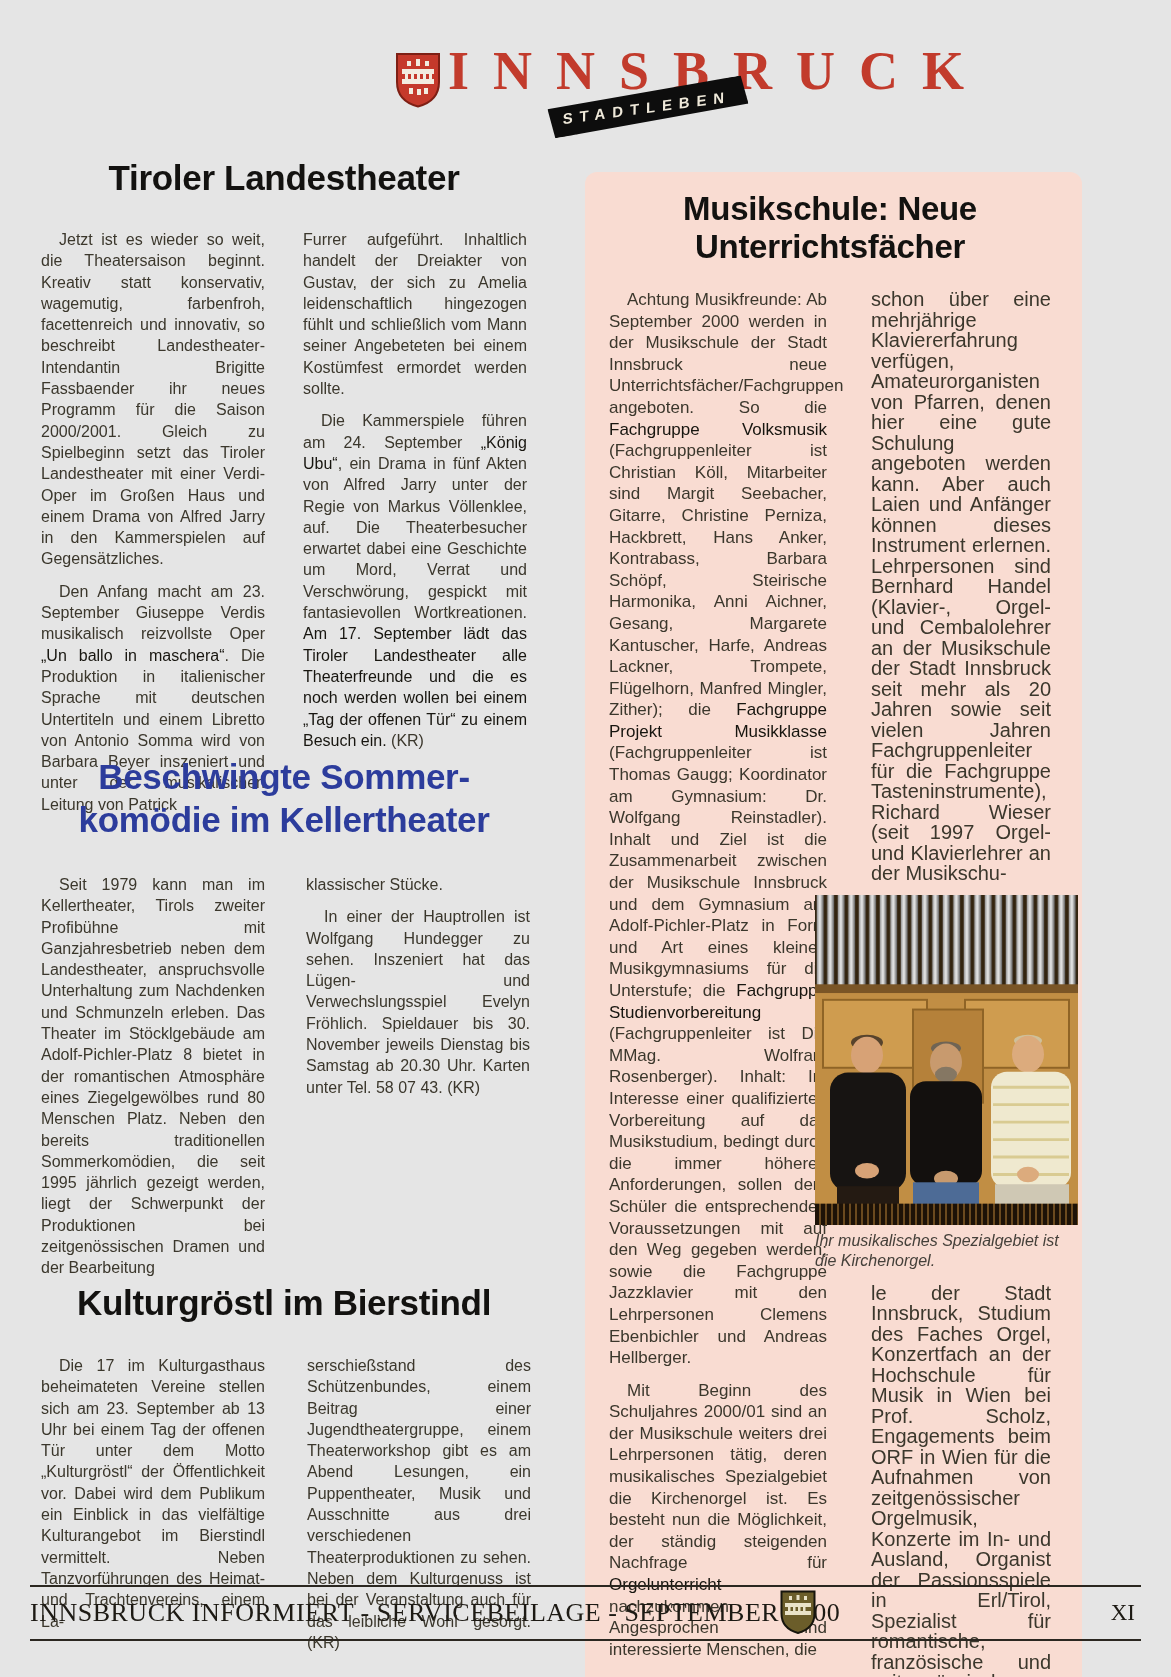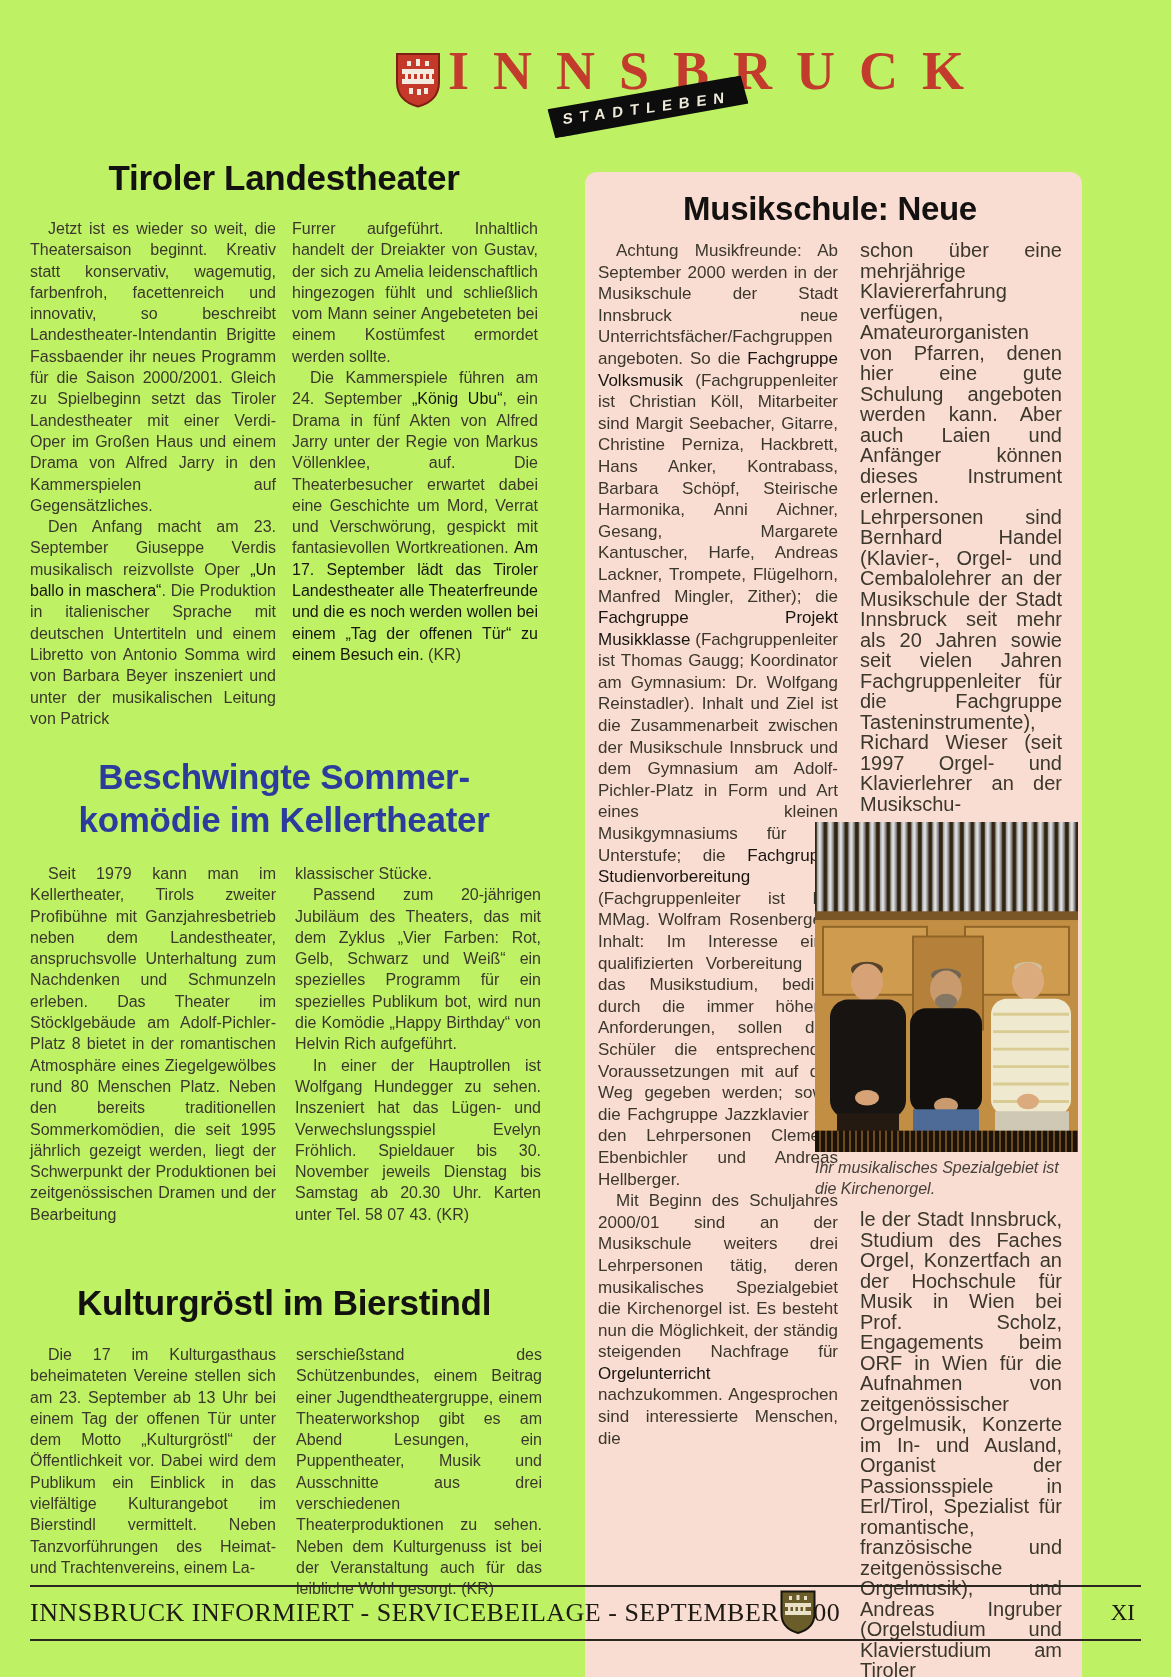--- a/index.html
+++ b/index.html
@@ -1,20 +1,20 @@
 <!DOCTYPE html>
 <html lang="de"><head>
 <meta charset="utf-8">
 <title>Innsbruck Informiert - Servicebeilage - September 2000 - Seite XI</title>
 <style>
   * { margin:0; padding:0; box-sizing:border-box; }
   body { background:#cfc6aa; font-family:"Liberation Sans", sans-serif; }
   .page {
     position:relative; width:1171px; height:1677px; margin:0 auto;
-    background:#bef264; overflow:hidden; color:#3b372c;
+    background:#e5e5e5; overflow:hidden; color:#3b372c;
   }
 
   
   .masthead { position:absolute; top:44px; left:0; right:0; height:110px; }
   .crest { position:absolute; left:395px; top:8px; width:46px; height:56px; }
   .wordmark {
     position:absolute; left:448px; top:-4px;
     font-family:"Liberation Serif", serif; font-size:54px; letter-spacing:24px;
     color:#c23b2c; font-weight:600; white-space:nowrap;
   }
@@ -28,21 +28,21 @@
   .ribbon-label {
     color:#efe9da; font-size:15px; font-weight:700; letter-spacing:7px;
     transform:skewX(-8deg); white-space:nowrap;
   }
 
   
   .article { position:absolute; }
   .headline { text-align:center; font-weight:700; color:#131210; letter-spacing:-0.3px; }
   .headline .tl { display:block; }
   .cols { display:flex; }
-  .p { font-size:16px; line-height:21.3px; text-align:justify; margin:0; }
+  .p { font-size:16px; line-height:21.3px; text-align:justify; margin:11px; }
   .p.ind { text-indent:18px; }
   .b { font-weight:400; color:#17150f; }
 
   
   .art-landestheater { left:30px; top:158px; width:508px; }
   .art-landestheater .headline { font-size:35px; line-height:40px; }
   .art-landestheater .cols { margin-top:20px; gap:16px; }
   .art-landestheater .col1 { width:246px; flex:none; }
   .art-landestheater .col2 { width:246px; flex:none; }
 
@@ -133,20 +133,21 @@
       <div class="col2">
         <p class="p"><span>Furrer aufgeführt. Inhaltlich handelt der Dreiakter von Gustav, der sich zu Amelia leidenschaftlich hingezogen fühlt und schließlich vom Mann seiner Angebeteten bei einem Kostümfest ermordet werden sollte.</span></p>
         <p class="p ind"><span>Die Kammerspiele führen am 24. September </span><span class="b">„König Ubu“</span><span>, ein Drama in fünf Akten von Alfred Jarry unter der Regie von Markus Völlenklee, auf. Die Theaterbesucher erwartet dabei eine Geschichte um Mord, Verrat und Verschwörung, gespickt mit fantasievollen Wortkreationen. </span><span class="b">Am 17. September lädt das Tiroler Landestheater alle Theaterfreunde und die es noch werden wollen bei einem „Tag der offenen Tür“ zu einem Besuch ein.</span><span> (KR)</span></p>
       </div>
     </div>
   </section>
 
   <section class="pink-panel">
     <h1 class="headline">
       <span class="tl">Musikschule: Neue</span>
+      <span class="tl">Unterrichtsfächer</span>
     </h1>
     <div class="cols">
       <div class="colA">
         <p class="p ind"><span>Achtung Musikfreunde: Ab September 2000 werden in der Musikschule der Stadt Innsbruck neue Unterrichtsfächer/Fachgruppen angeboten. So die </span><span class="b">Fachgruppe Volksmusik</span><span> (Fachgruppenleiter ist Christian Köll, Mitarbeiter sind Margit Seebacher, Gitarre, Christine Perniza, Hackbrett, Hans Anker, Kontrabass, Barbara Schöpf, Steirische Harmonika, Anni Aichner, Gesang, Margarete Kantuscher, Harfe, Andreas Lackner, Trompete, Flügelhorn, Manfred Mingler, Zither); die </span><span class="b">Fachgruppe Projekt Musikklasse</span><span> (Fachgruppenleiter ist Thomas Gaugg; Koordinator am Gymnasium: Dr. Wolfgang Reinstadler). Inhalt und Ziel ist die Zusammenarbeit zwischen der Musikschule Innsbruck und dem Gymnasium am Adolf-Pichler-Platz in Form und Art eines kleinen Musikgymnasiums für die Unterstufe; die </span><span class="b">Fachgruppe Studienvorbereitung</span><span> (Fachgruppenleiter ist Dir. MMag. Wolfram Rosenberger). Inhalt: Im Interesse einer qualifizierten Vorbereitung auf das Musikstudium, bedingt durch die immer höheren Anforderungen, sollen dem Schüler die entsprechenden Voraussetzungen mit auf den Weg gegeben werden; sowie die Fachgruppe Jazzklavier mit den Lehrpersonen Clemens Ebenbichler und Andreas Hellberger.</span></p>
         <p class="p ind"><span>Mit Beginn des Schuljahres 2000/01 sind an der Musikschule weiters drei Lehrpersonen tätig, deren musikalisches Spezialgebiet die Kirchenorgel ist. Es besteht nun die Möglichkeit, der ständig steigenden Nachfrage für </span><span class="b">Orgelunterricht</span><span> nachzukommen. Angesprochen sind interessierte Menschen, die</span></p>
       </div>
       <div class="colB">
         <p class="p"><span>schon über eine mehrjährige Klaviererfahrung verfügen, Amateurorganisten von Pfarren, denen hier eine gute Schulung angeboten werden kann. Aber auch Laien und Anfänger können dieses Instrument erlernen. Lehrpersonen sind Bernhard Handel (Klavier-, Orgel- und Cembalolehrer an der Musikschule der Stadt Innsbruck seit mehr als 20 Jahren sowie seit vielen Jahren Fachgruppenleiter für die Fachgruppe Tasteninstrumente), Richard Wieser (seit 1997 Orgel- und Klavierlehrer an der Musikschu-</span></p>
         <figure class="photo-wrap">
           <svg viewBox="0 0 263 340" preserveAspectRatio="none" aria-hidden="true">
@@ -212,21 +213,20 @@
     <h1 class="headline">
       <span class="tl">Beschwingte Sommer-</span>
       <span class="tl">komödie im Kellertheater</span>
     </h1>
     <div class="cols">
       <div class="col1">
         <p class="p ind"><span>Seit 1979 kann man im Kellertheater, Tirols zweiter Profibühne mit Ganzjahresbetrieb neben dem Landestheater, anspruchsvolle Unterhaltung zum Nachdenken und Schmunzeln erleben. Das Theater im Stöcklgebäude am Adolf-Pichler-Platz 8 bietet in der romantischen Atmosphäre eines Ziegelgewölbes rund 80 Menschen Platz. Neben den bereits traditionellen Sommerkomödien, die seit 1995 jährlich gezeigt werden, liegt der Schwerpunkt der Produktionen bei zeitgenössischen Dramen und der Bearbeitung</span></p>
       </div>
       <div class="col2">
         <p class="p"><span>klassischer Stücke.</span></p>
-        <p class="p ind"><span>Passend zum 20-jährigen Jubiläum des Theaters, das mit dem Zyklus „Vier Farben: Rot, Gelb, Schwarz und Weiß“ ein spezielles Programm für ein spezielles Publikum bot, wird nun die Komödie „Happy Birthday“ von Helvin Rich aufgeführt.</span></p>
         <p class="p ind"><span>In einer der Hauptrollen ist Wolfgang Hundegger zu sehen. Inszeniert hat das Lügen- und Verwechslungsspiel Evelyn Fröhlich. Spieldauer bis 30. November jeweils Dienstag bis Samstag ab 20.30 Uhr. Karten unter Tel. 58 07 43. (KR)</span></p>
       </div>
     </div>
   </section>
 
   <section class="article art-bierstindl">
     <h1 class="headline">
       <span class="tl">Kulturgröstl im Bierstindl</span>
     </h1>
     <div class="cols">

